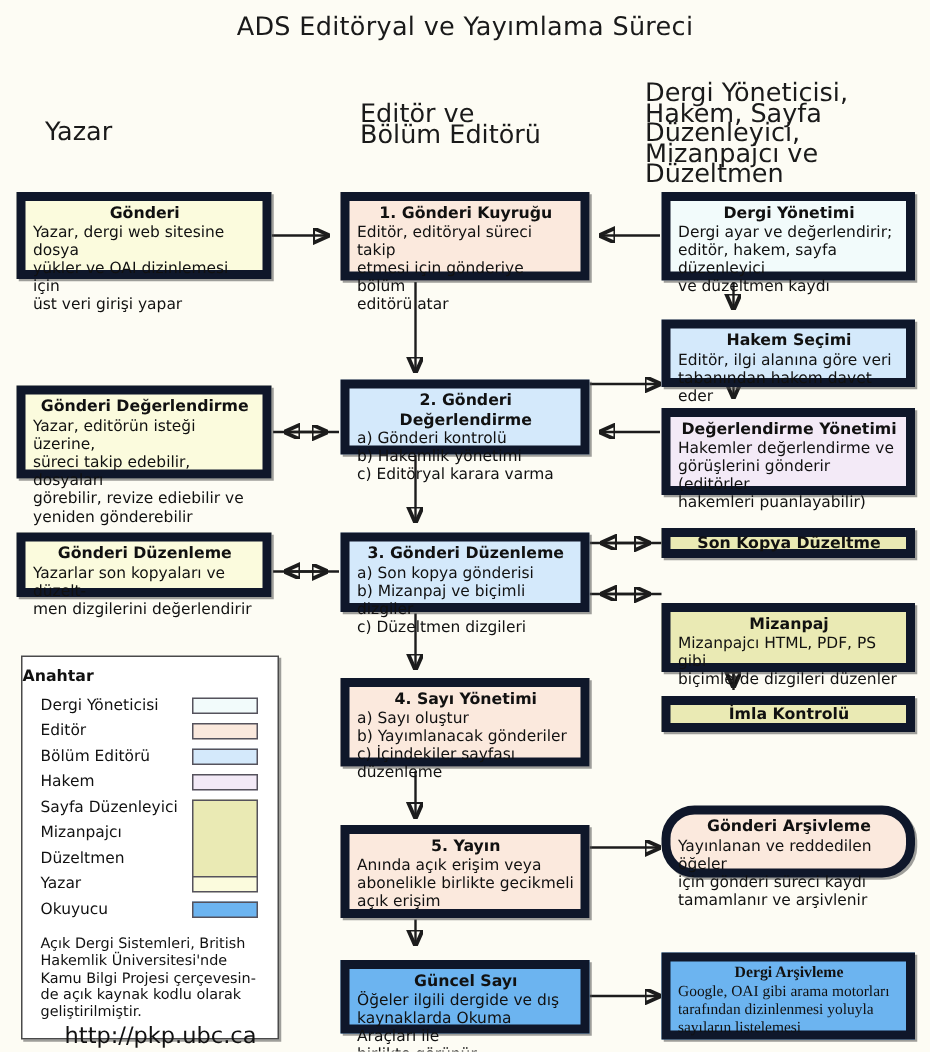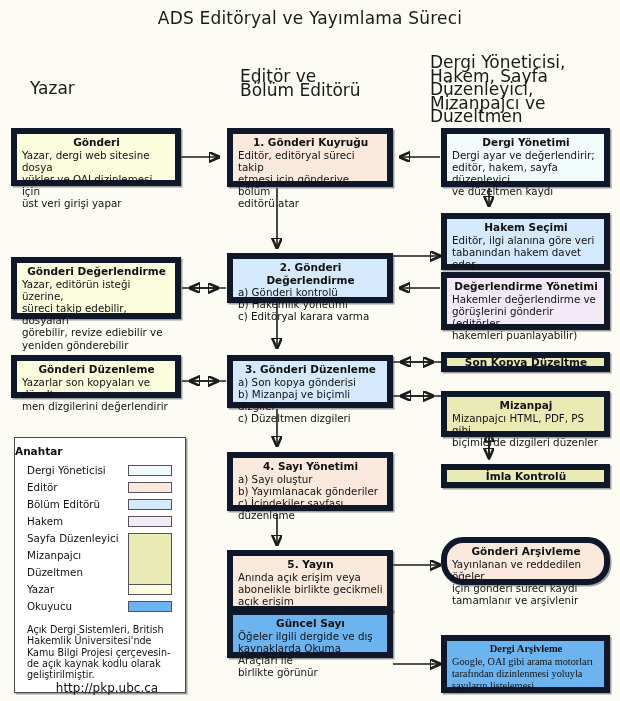--- a/index.html
+++ b/index.html
@@ -59,21 +59,21 @@
     position:relative;height:17px;font-size:10.3px;padding-left:12px;line-height:17px;
   }
   .legend .sw{
     position:absolute;right:13px;top:3px;width:44px;height:11px;
     border:1px solid #55525c;box-sizing:border-box;
   }
   .legend .sw.tall{height:57px;}
   .legend .note{
     margin:9px 12px 0 12px;font-size:9.6px;line-height:11.3px;
   }
-  .legend .url{text-align:center;font-size:12px;margin-top:1px;padding-left:14px;}
+  .legend .url{text-align:center;font-size:15px;margin-top:1px;padding-left:14px;}
 
   
   svg.wires{position:absolute;left:0;top:0;width:620px;height:701px;pointer-events:none;}
   svg.wires line,svg.wires path{stroke:#1c1c1c;stroke-width:1.6;fill:none;}
 </style>
 </head>
 <body>
 
 <div id="canvas">
 
@@ -155,21 +155,21 @@
       <span class="bl">editörü atar</span>
     </div>
 
   <div class="box c-manager" style="left: 441px; top: 128px; width: 169px; height: 59px; background: rgb(242, 251, 251);">
       <span class="bt">Dergi Yönetimi</span>
       <span class="bl">Dergi ayar ve değerlendirir;</span>
       <span class="bl">editör, hakem, sayfa düzenleyici</span>
       <span class="bl">ve düzeltmen kaydı</span>
     </div>
 
-  <div class="box c-seceditor" style="left: 441px; top: 213px; width: 169px; height: 57px; background: rgb(212, 233, 251);">
+  <div class="box c-seceditor" style="left: 441px; top: 213px; width: 169px; height: 45px; background: rgb(212, 233, 251);">
       <span class="bt">Hakem Seçimi</span>
       <span class="bl">Editör, ilgi alanına göre veri</span>
       <span class="bl">tabanından hakem davet eder</span>
     </div>
 
   <div class="box c-author" style="left: 11px; top: 257px; width: 170px; height: 62px; background: rgb(251, 251, 221);">
       <span class="bt">Gönderi Değerlendirme</span>
       <span class="bl">Yazar, editörün isteği üzerine,</span>
       <span class="bl">süreci takip edebilir, dosyaları</span>
       <span class="bl">görebilir, revize ediebilir ve</span>
@@ -200,21 +200,21 @@
       <span class="bt">3. Gönderi Düzenleme</span>
       <span class="bl">a) Son kopya gönderisi</span>
       <span class="bl">b) Mizanpaj ve biçimli dizgiler</span>
       <span class="bl">c) Düzeltmen dizgileri</span>
     </div>
 
   <div class="box c-layout center-only" style="left: 441px; top: 352px; width: 169px; height: 20px; background: rgb(234, 234, 180);">
       <span class="bt">Son Kopya Düzeltme</span>
     </div>
 
-  <div class="box c-layout" style="left: 441px; top: 391px; width: 169px; height: 46px; background: rgb(234, 234, 180);">
+  <div class="box c-layout" style="left: 441px; top: 402px; width: 169px; height: 46px; background: rgb(234, 234, 180);">
       <span class="bt">Mizanpaj</span>
       <span class="bl">Mizanpajcı HTML, PDF, PS gibi</span>
       <span class="bl">biçimlerde dizgileri düzenler</span>
     </div>
 
   <div class="box c-layout center-only" style="left: 441px; top: 464px; width: 169px; height: 24px; background: rgb(234, 234, 180);">
       <span class="bt">İmla Kontrolü</span>
     </div>
 
   <div class="box c-editor" style="left: 227px; top: 452px; width: 166px; height: 59px; background: rgb(251, 233, 221);">
@@ -231,21 +231,21 @@
       <span class="bl">açık erişim</span>
     </div>
 
   <div class="box c-editor" style="left: 441px; top: 537px; width: 169px; height: 48px; background: rgb(251, 233, 221); border-radius: 22px;">
       <span class="bt">Gönderi Arşivleme</span>
       <span class="bl">Yayınlanan ve reddedilen öğeler</span>
       <span class="bl">için gönderi süreci kaydı</span>
       <span class="bl">tamamlanır ve arşivlenir</span>
     </div>
 
-  <div class="box c-reader" style="left: 227px; top: 609px; width: 166px; height: 49px; background: rgb(108, 180, 240);">
+  <div class="box c-reader" style="left: 227px; top: 640px; width: 166px; height: 49px; background: rgb(108, 180, 240);">
       <span class="bt">Güncel Sayı</span>
       <span class="bl">Öğeler  ilgili dergide ve dış</span>
       <span class="bl">kaynaklarda  Okuma Araçları  ile</span>
       <span class="bl">birlikte   görünür</span>
     </div>
 
   <div class="box c-reader" style="left: 441px; top: 635px; width: 169px; height: 58px; background: rgb(108, 180, 240); font-family: Liberation Serif, serif;">
       <span class="bt">Dergi Arşivleme</span>
       <span class="bl">Google, OAI gibi arama motorları</span>
       <span class="bl">tarafından  dizinlenmesi yoluyla</span>

